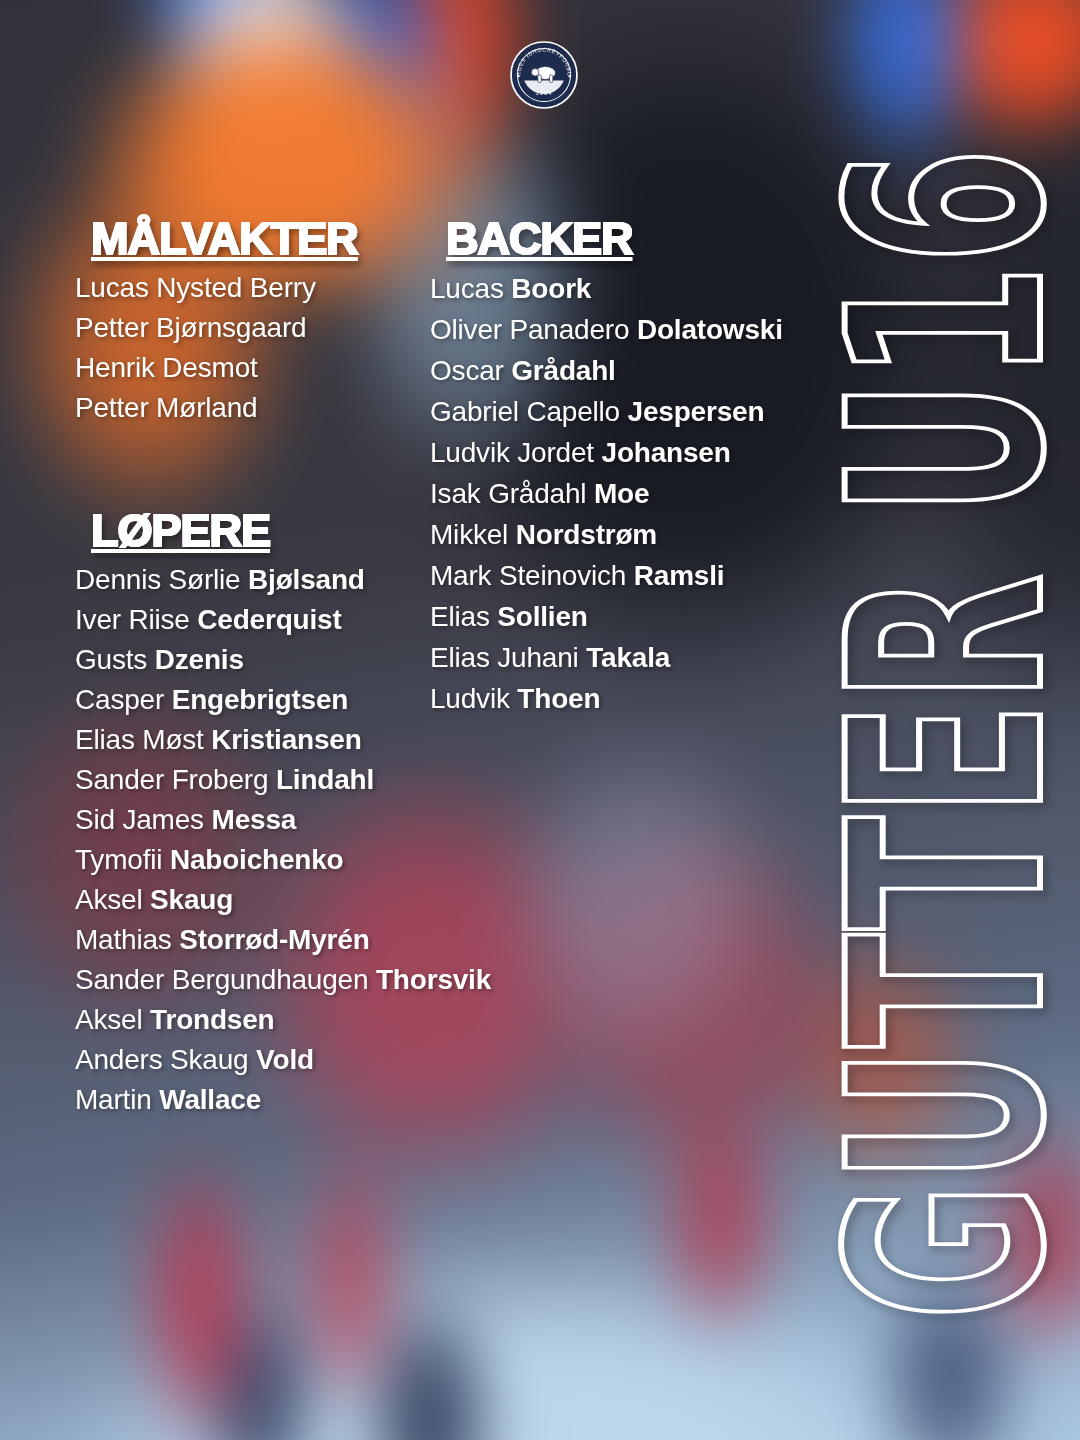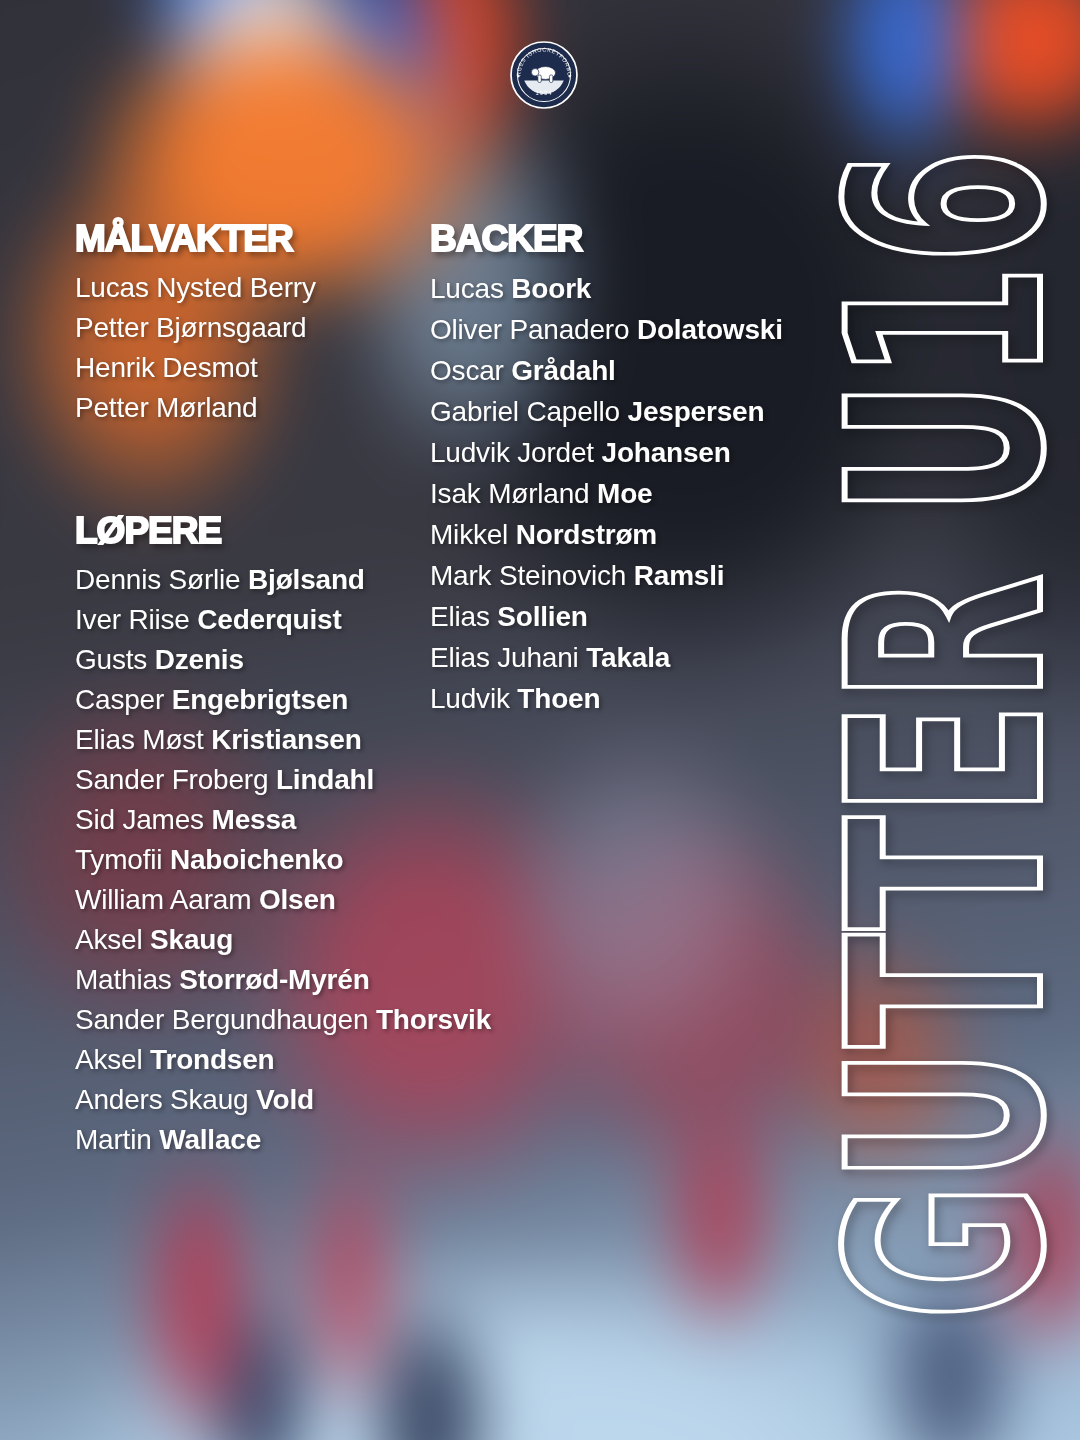--- a/index.html
+++ b/index.html
@@ -38,23 +38,24 @@
       radial-gradient(600px 300px at 600px 1560px, rgba(190,216,236,.95) 40%, rgba(190,216,236,0) 80%),
       linear-gradient(170deg, #303039 0%, #3a3a43 40%, #5e6a80 72%, #9db8d2 88%, #b3cfe6 100%);
   }
   
   .badge{position:absolute;left:510px;top:41px;width:68px;height:68px;}
   
   .col{position:absolute;top:215px;}
   .col.left{left:75px;}
   .col.right{left:430px;}
   h2.heading{
-    margin:0 0 6px 0;font-size:37px;line-height:47px;font-weight:bold;
+    margin:0 0 6px 16px;font-size:45px;line-height:47px;font-weight:bold;
     letter-spacing:-1px;-webkit-text-stroke:2px #fff;
     text-shadow:3px 4px 6px rgba(0,0,0,.5);
+    text-decoration:underline;
   }
   h2.heading.second{margin-top:79px;}
   ul.players{list-style:none;margin:0;padding:0;}
   ul.players li{
     height:40px;line-height:40px;font-size:28px;white-space:nowrap;
     text-shadow:2px 2px 4px rgba(0,0,0,.4);letter-spacing:-0.2px;
   }
   ul.players.wide li{height:41px;line-height:41px;}
   ul.players li .family.bold{font-weight:bold;}
   
@@ -102,39 +103,38 @@
     <h2 class="heading second">LØPERE</h2>
     <ul class="players">
         <li><span class="given">Dennis Sørlie</span> <span class="family bold">Bjølsand</span></li>
         <li><span class="given">Iver Riise</span> <span class="family bold">Cederquist</span></li>
         <li><span class="given">Gusts</span> <span class="family bold">Dzenis</span></li>
         <li><span class="given">Casper</span> <span class="family bold">Engebrigtsen</span></li>
         <li><span class="given">Elias Møst</span> <span class="family bold">Kristiansen</span></li>
         <li><span class="given">Sander Froberg</span> <span class="family bold">Lindahl</span></li>
         <li><span class="given">Sid James</span> <span class="family bold">Messa</span></li>
         <li><span class="given">Tymofii</span> <span class="family bold">Naboichenko</span></li>
-        <li><span class="given">William Aaram</span> <span class="family bold">Olsen</span></li>
         <li><span class="given">Aksel</span> <span class="family bold">Skaug</span></li>
         <li><span class="given">Mathias</span> <span class="family bold">Storrød-Myrén</span></li>
         <li><span class="given">Sander Bergundhaugen</span> <span class="family bold">Thorsvik</span></li>
         <li><span class="given">Aksel</span> <span class="family bold">Trondsen</span></li>
         <li><span class="given">Anders Skaug</span> <span class="family bold">Vold</span></li>
         <li><span class="given">Martin</span> <span class="family bold">Wallace</span></li>
       </ul>
   </div>
 
   <div class="col right">
     <h2 class="heading">BACKER</h2>
     <ul class="players wide">
         <li><span class="given">Lucas</span> <span class="family bold">Boork</span></li>
         <li><span class="given">Oliver Panadero</span> <span class="family bold">Dolatowski</span></li>
         <li><span class="given">Oscar</span> <span class="family bold">Grådahl</span></li>
         <li><span class="given">Gabriel Capello</span> <span class="family bold">Jespersen</span></li>
         <li><span class="given">Ludvik Jordet</span> <span class="family bold">Johansen</span></li>
-        <li><span class="given">Isak Mørland</span> <span class="family bold">Moe</span></li>
+        <li><span class="given">Isak Grådahl</span> <span class="family bold">Moe</span></li>
         <li><span class="given">Mikkel</span> <span class="family bold">Nordstrøm</span></li>
         <li><span class="given">Mark Steinovich</span> <span class="family bold">Ramsli</span></li>
         <li><span class="given">Elias</span> <span class="family bold">Sollien</span></li>
         <li><span class="given">Elias Juhani</span> <span class="family bold">Takala</span></li>
         <li><span class="given">Ludvik</span> <span class="family bold">Thoen</span></li>
       </ul>
   </div>
 
   <svg class="vtitle" width="210" height="1195" viewBox="0 0 210 1195">
     <text transform="translate(202 1182) rotate(-90)" font-size="268" textLength="1172" lengthAdjust="spacingAndGlyphs" fill="none" stroke="#ffffff" stroke-width="6">GUTTER U16</text>

